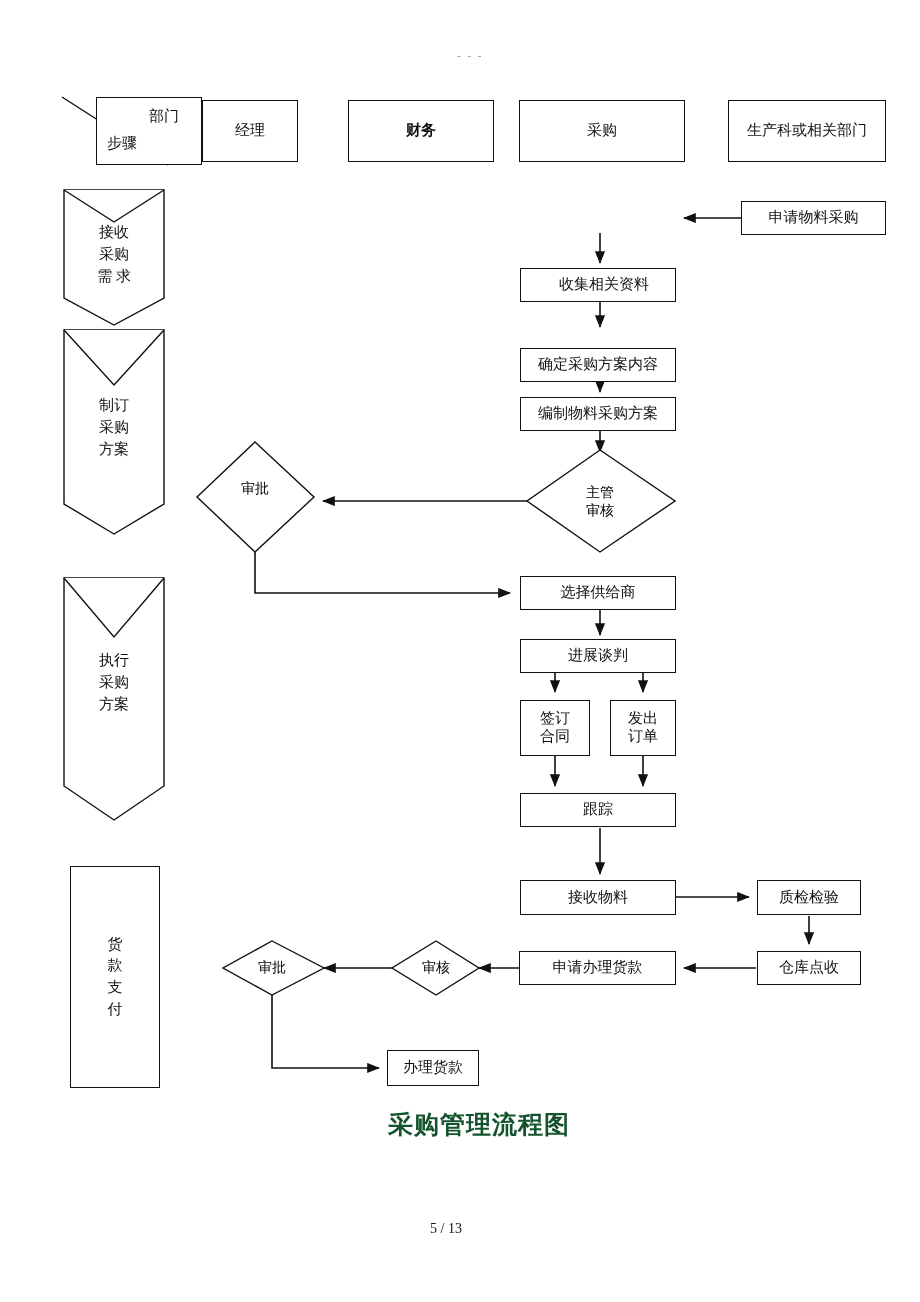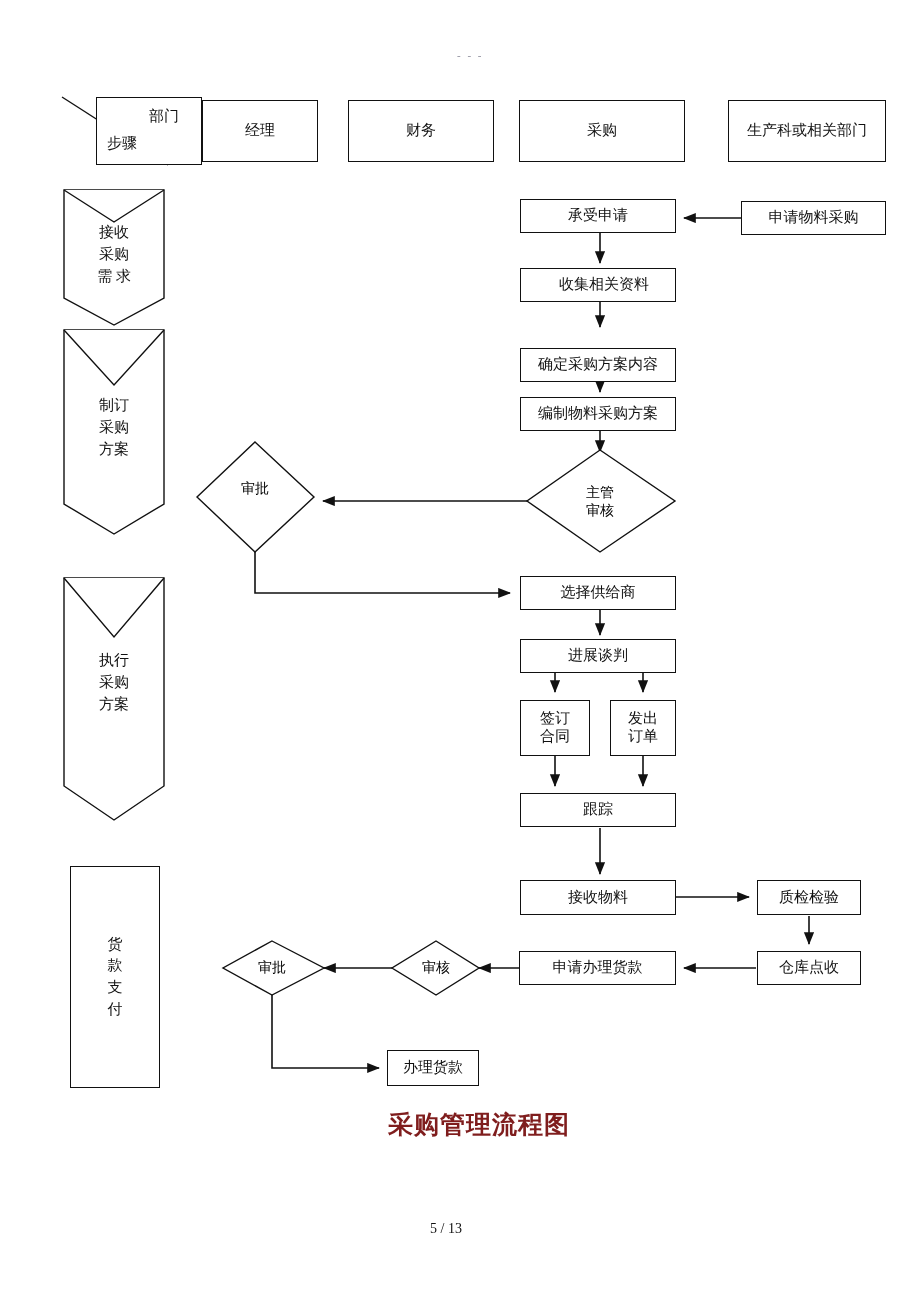--- a/index.html
+++ b/index.html
@@ -17,21 +17,21 @@
     color:#111;
   }
   .boxnode{border:1.4px solid #111;background:#fff;}
   .hdr{font-size:15px;}
   .step{font-size:15px;}
   .vtext{font-size:15px;line-height:1.45;}
   .diamond-label{position:absolute;display:flex;align-items:center;justify-content:center;
     text-align:center;font-size:14px;line-height:1.3;}
   .title{
     position:absolute;font-family:"DejaVu Sans","Liberation Sans",sans-serif;
-    font-weight:700;font-size:25px;letter-spacing:1px;color:#7f1d1d;
+    font-weight:700;font-size:25px;letter-spacing:1px;color:#14532d;
   }
   .footer{
     position:absolute;font-size:14px;color:#111;
     font-family:"Liberation Serif","DejaVu Serif",serif;
     margin-top:17px;
   }
   .topmark{position:absolute;font-size:11px;color:#8a8a99;letter-spacing:2px;}
   .cell-diag-label-a{position:absolute;font-size:15px;}
   .cell-diag-label-b{position:absolute;font-size:15px;}
 </style>
@@ -104,23 +104,23 @@
     <polygon points="272,941 324,968 272,995 223,968" fill="#fff" stroke="#111" stroke-width="1.4"></polygon>
   </svg>
 
   <div class="topmark" style="left:457px;top:49px;">- - -</div>
 
   <div class="node boxnode hdr" style="left:62px;top:97px;width:106px;height:68px;margin-left:34px;">
     <span class="cell-diag-label-a" style="left:52px;top:10px;">部门</span>
     <span class="cell-diag-label-b" style="left:10px;top:37px;">步骤</span>
   </div>
 
-  <div class="node boxnode hdr" style="left:202px;top:100px;width:116px;height:62px;">经理</div>
+  <div class="node boxnode hdr" style="left:202px;top:100px;width:96px;height:62px;">经理</div>
 
-  <div class="node boxnode hdr" style="left:348px;top:100px;width:146px;height:62px;">财务</div>
+  <div class="node boxnode hdr" style="left:348px;top:100px;width:146px;height:62px;font-weight:bold;">财务</div>
 
   <div class="node boxnode hdr" style="left:519px;top:100px;width:166px;height:62px;">采购</div>
 
   <div class="node boxnode hdr" style="left:728px;top:100px;width:158px;height:62px;">生产科或相关部门</div>
 
   <div class="node vtext" style="left:64px;top:212px;width:100px;height:86px;flex-direction:column;">
     <span>接收</span>
     <span>采购</span>
     <span>需 求</span>
   </div>
@@ -137,21 +137,20 @@
     <span>方案</span>
   </div>
 
   <div class="node boxnode vtext" style="left:70px;top:866px;width:90px;height:222px;flex-direction:column;justify-content:center;">
     <span>货</span>
     <span>款</span>
     <span>支</span>
     <span>付</span>
   </div>
 
-  <div class="node boxnode step" style="left:520px;top:199px;width:156px;height:34px;">承受申请</div>
 
   <div class="node boxnode step" style="left:741px;top:201px;width:145px;height:34px;">申请物料采购</div>
 
   <div class="node boxnode step" style="left:520px;top:268px;width:156px;height:34px;padding-left:12px;">收集相关资料</div>
 
   <div class="node boxnode step" style="left:520px;top:348px;width:156px;height:34px;">确定采购方案内容</div>
 
   <div class="node boxnode step" style="left:520px;top:397px;width:156px;height:34px;">编制物料采购方案</div>
 
   <div class="node boxnode step" style="left:520px;top:576px;width:156px;height:34px;">选择供给商</div>

